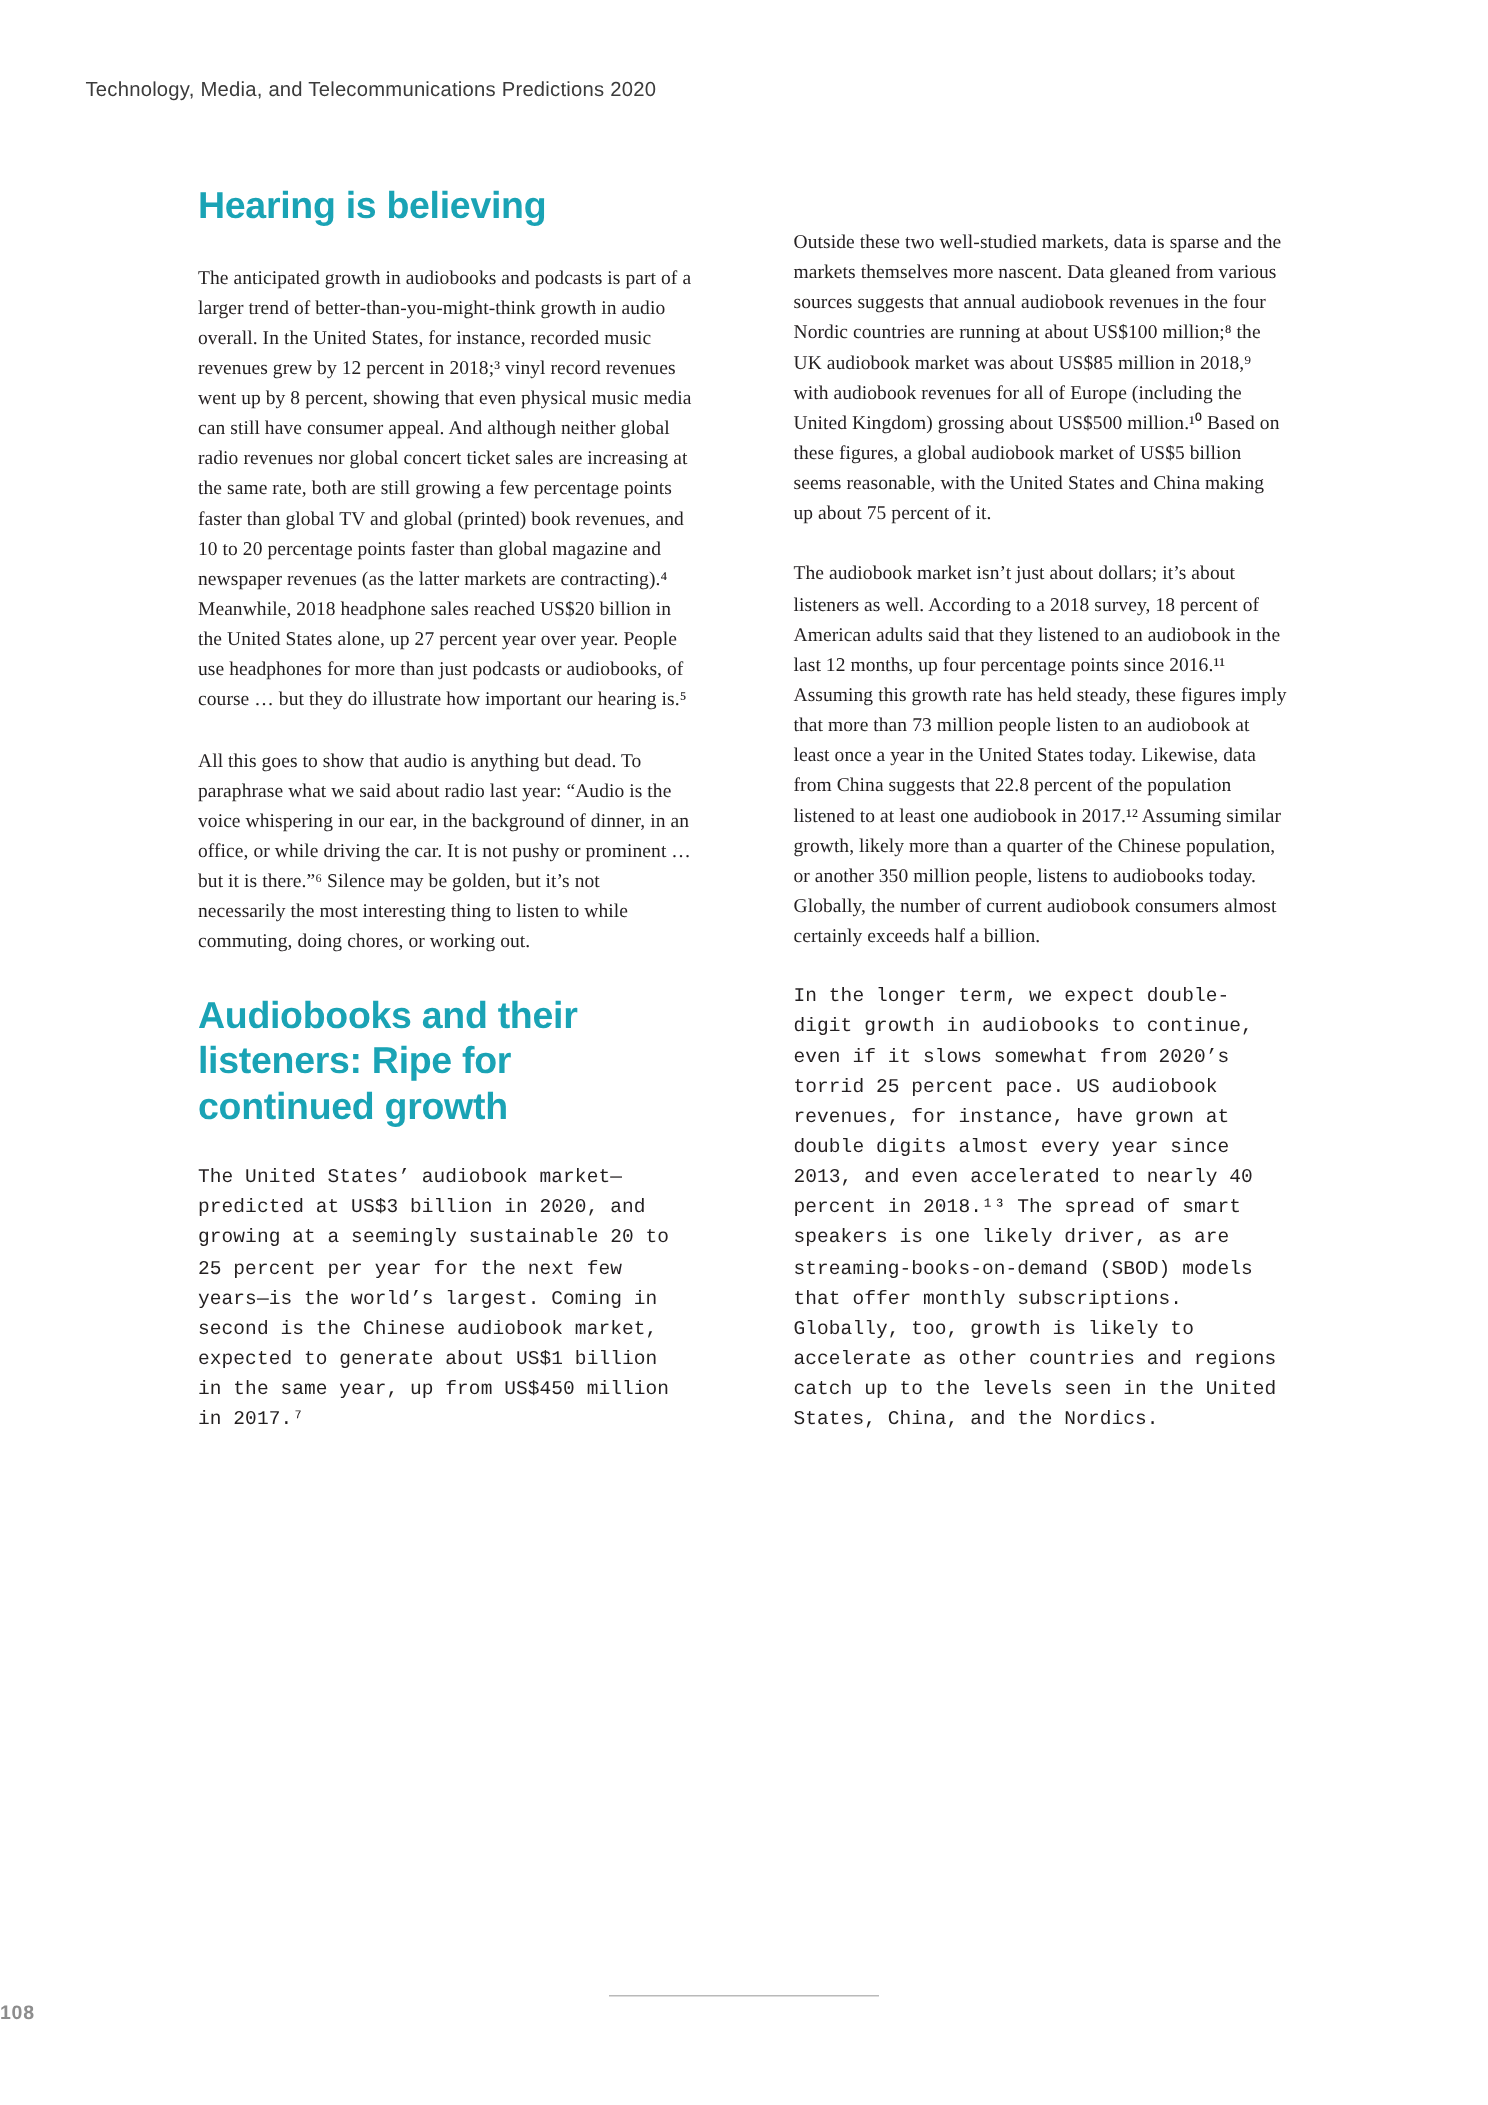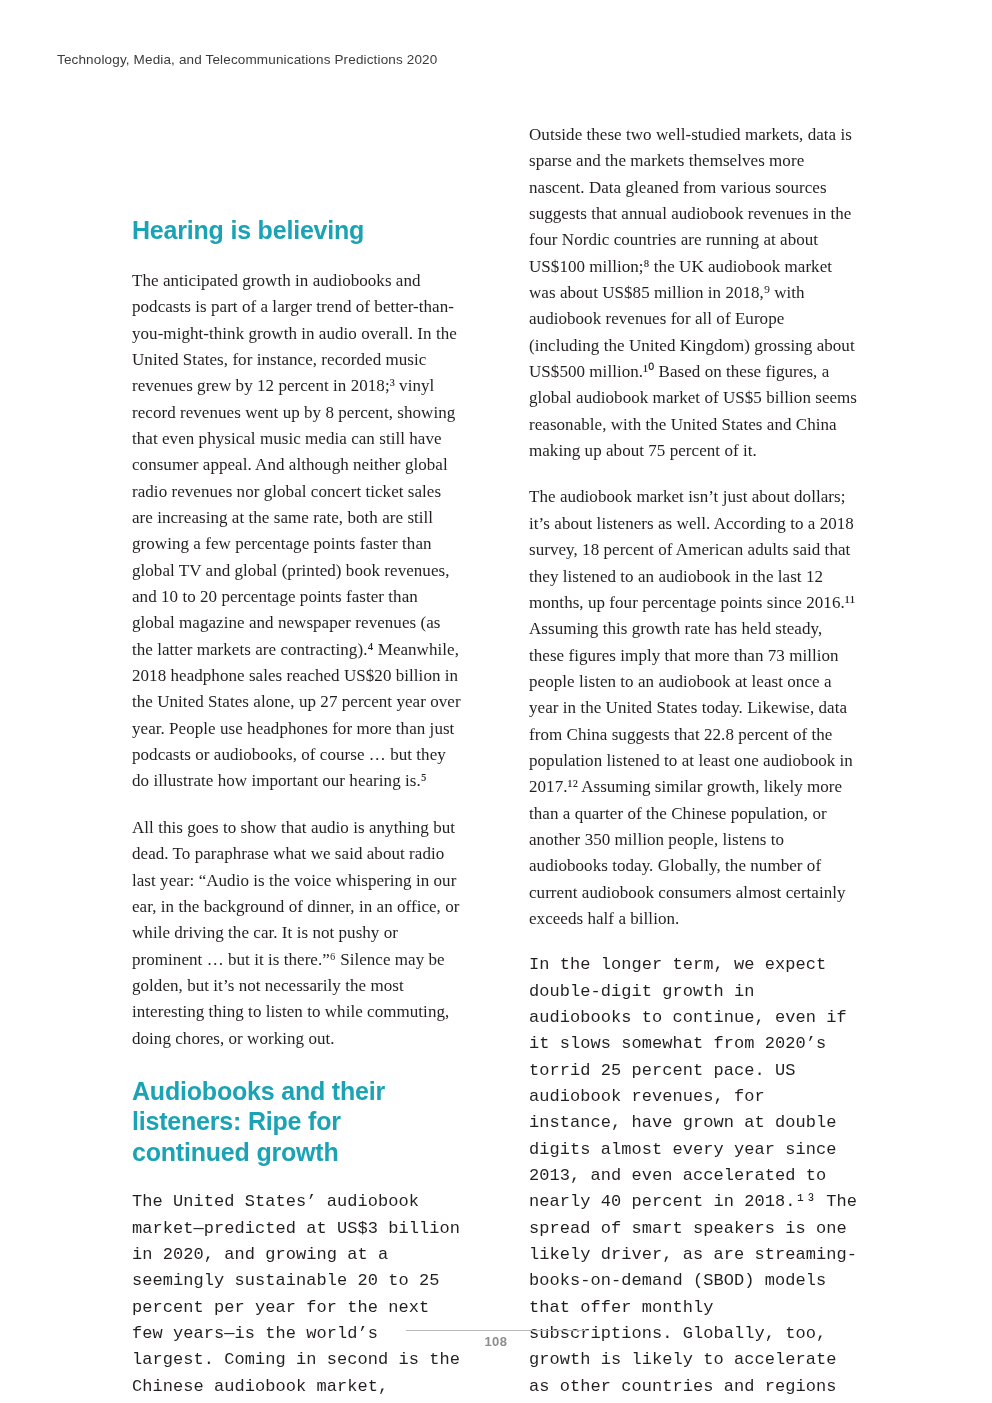--- a/index.html
+++ b/index.html
@@ -46,21 +46,21 @@
     line-height: 1.22;
     color: #1aa3b5;
     margin: 0 0 22px 0;
     letter-spacing: -0.2px;
   }
   h2.section-title.second {
     margin-top: 24px;
   }
   p.body {
     font-family: "Liberation Serif", serif;
-    font-size: 17px;
+    font-size: 13px;
     line-height: 1.55;
     color: #231f20;
     margin: 0 0 20px 0;
     text-align: left;
     letter-spacing: 0.05px;
   }
   p.body:last-child {
     margin-bottom: 0;
     font-family: Liberation Mono, monospace;
   }
@@ -70,21 +70,21 @@
     top: 1330px;
     width: 180px;
     height: 1px;
     background: #b9b9b9;
   }
   .page-number {
     position: absolute;
     top: 1334px;
     left: 0;
     width: 992px;
-    text-align: center;
+    text-align: left;
     font-family: "Liberation Sans", sans-serif;
     font-size: 13px;
     font-weight: bold;
     color: #8d8d8d;
     letter-spacing: 0.5px;
   }
 </style>
 </head>
 <body>
 

